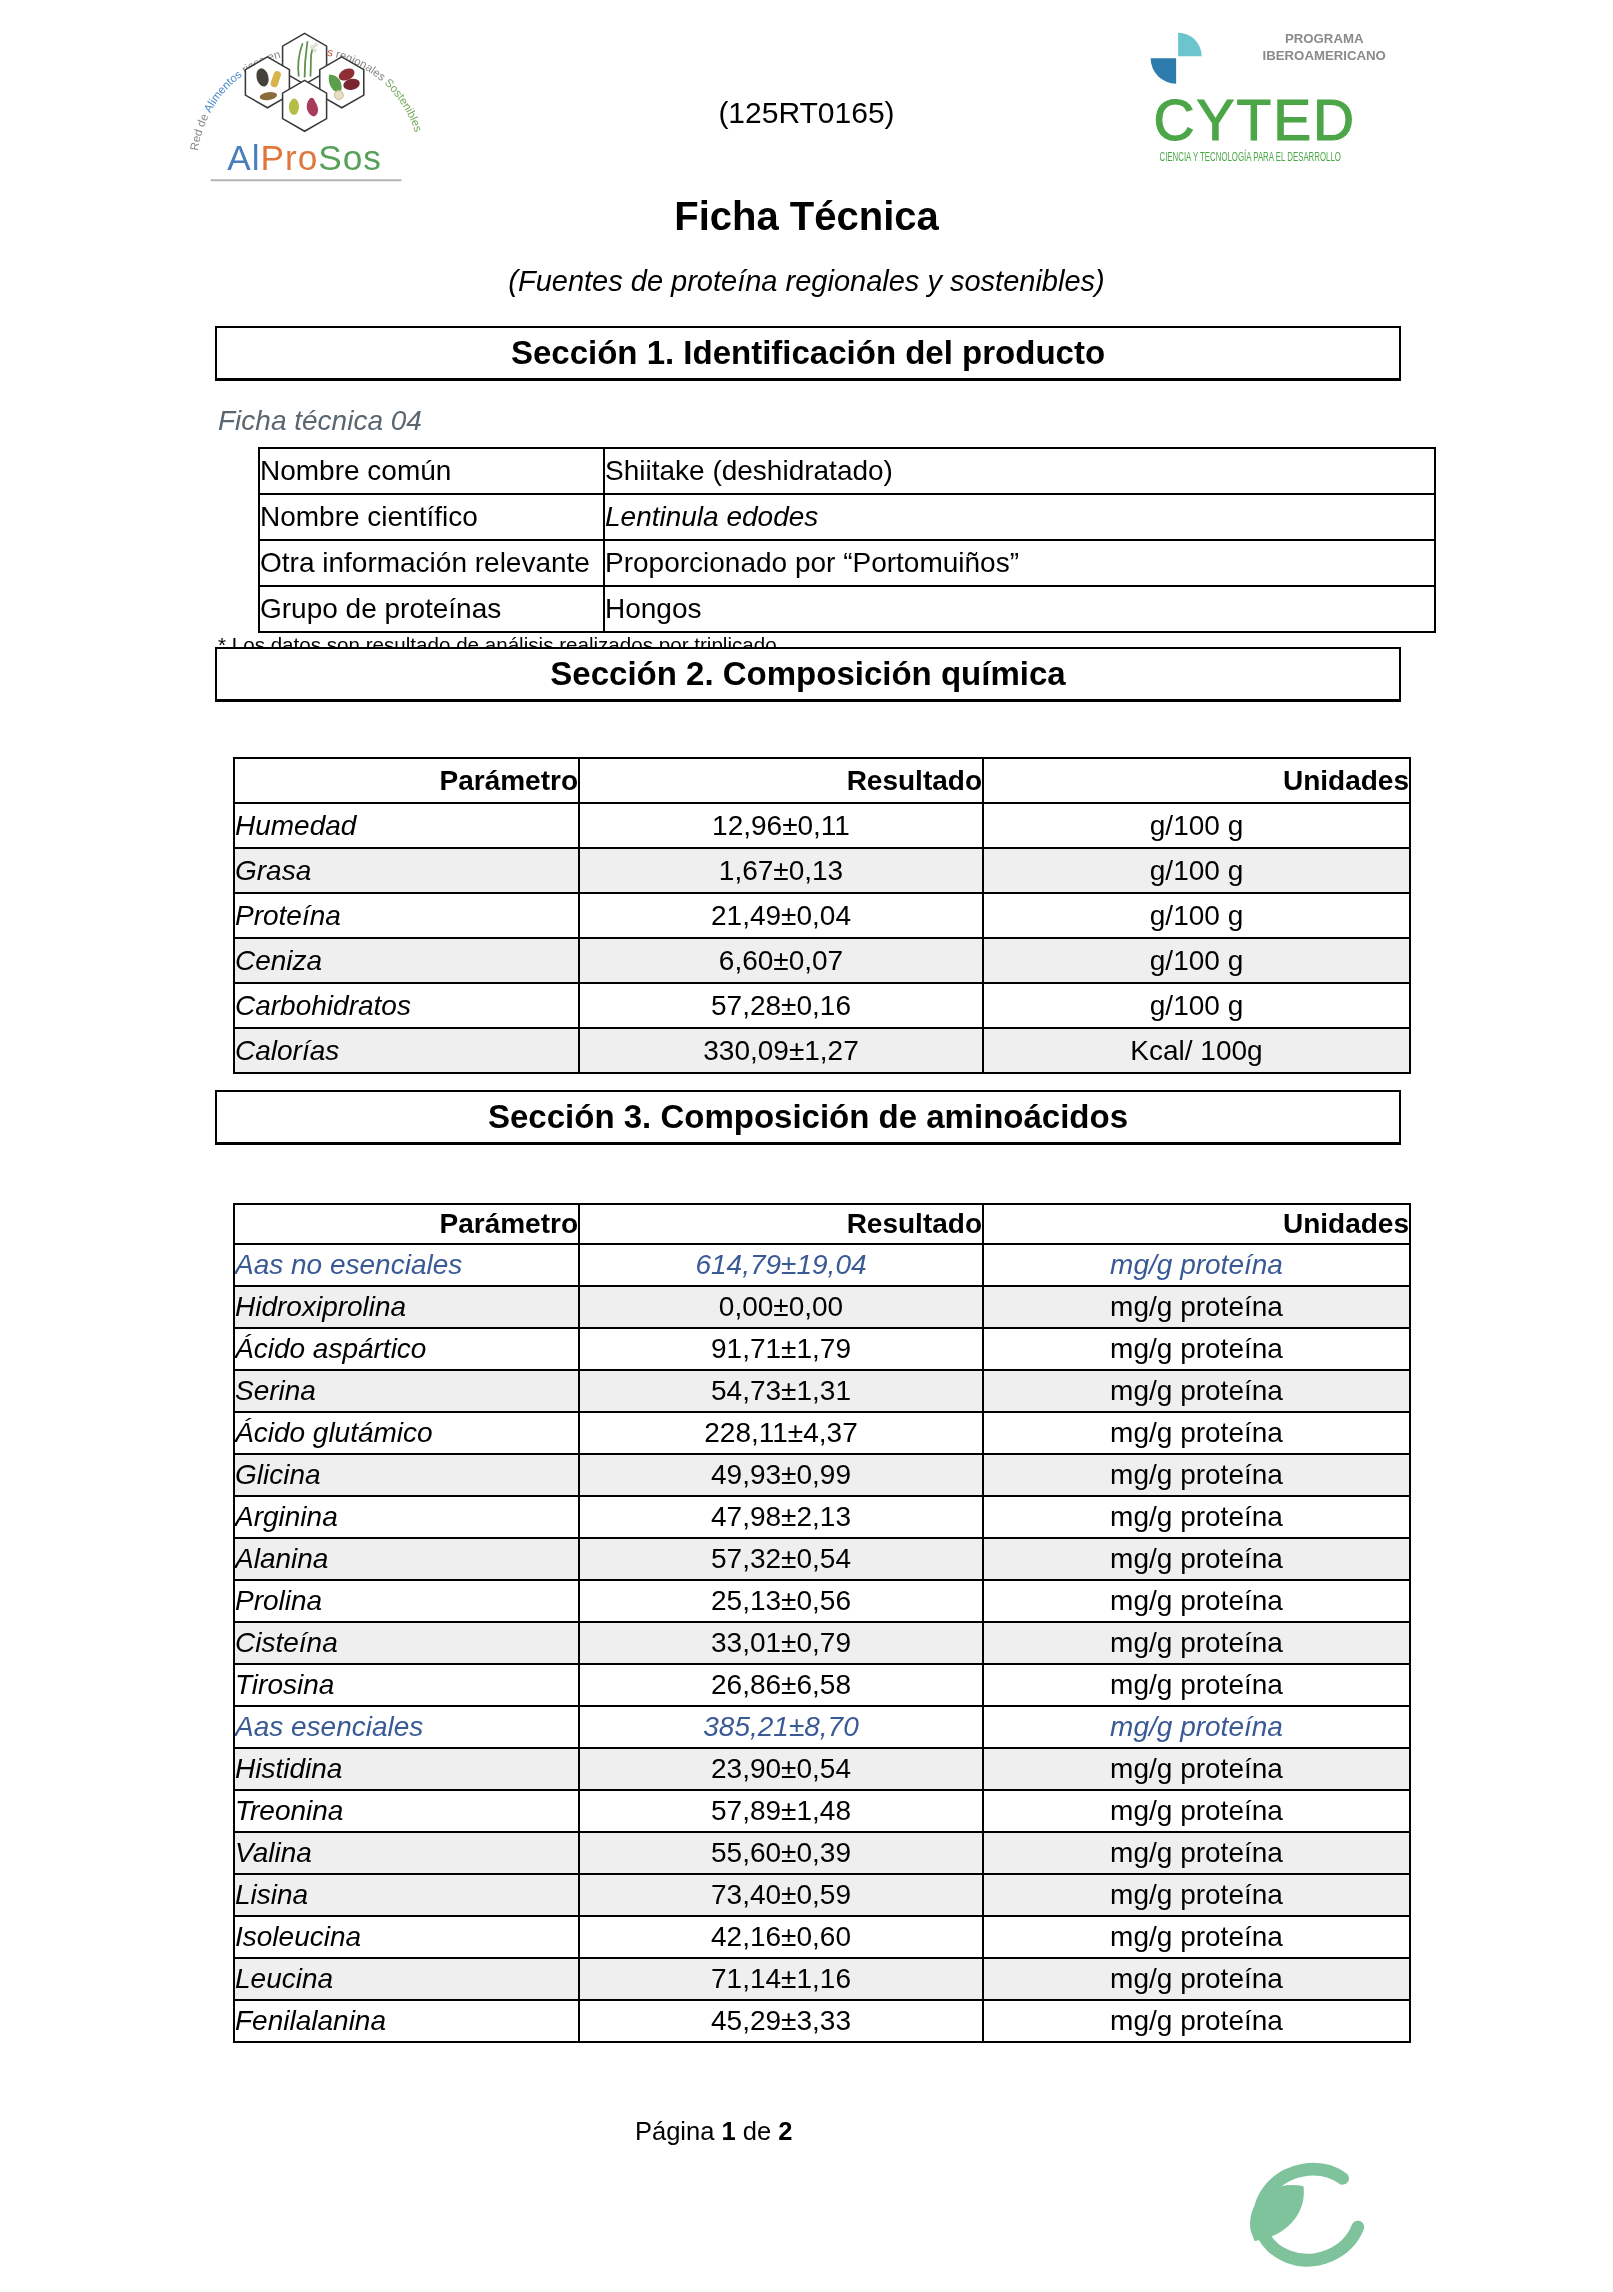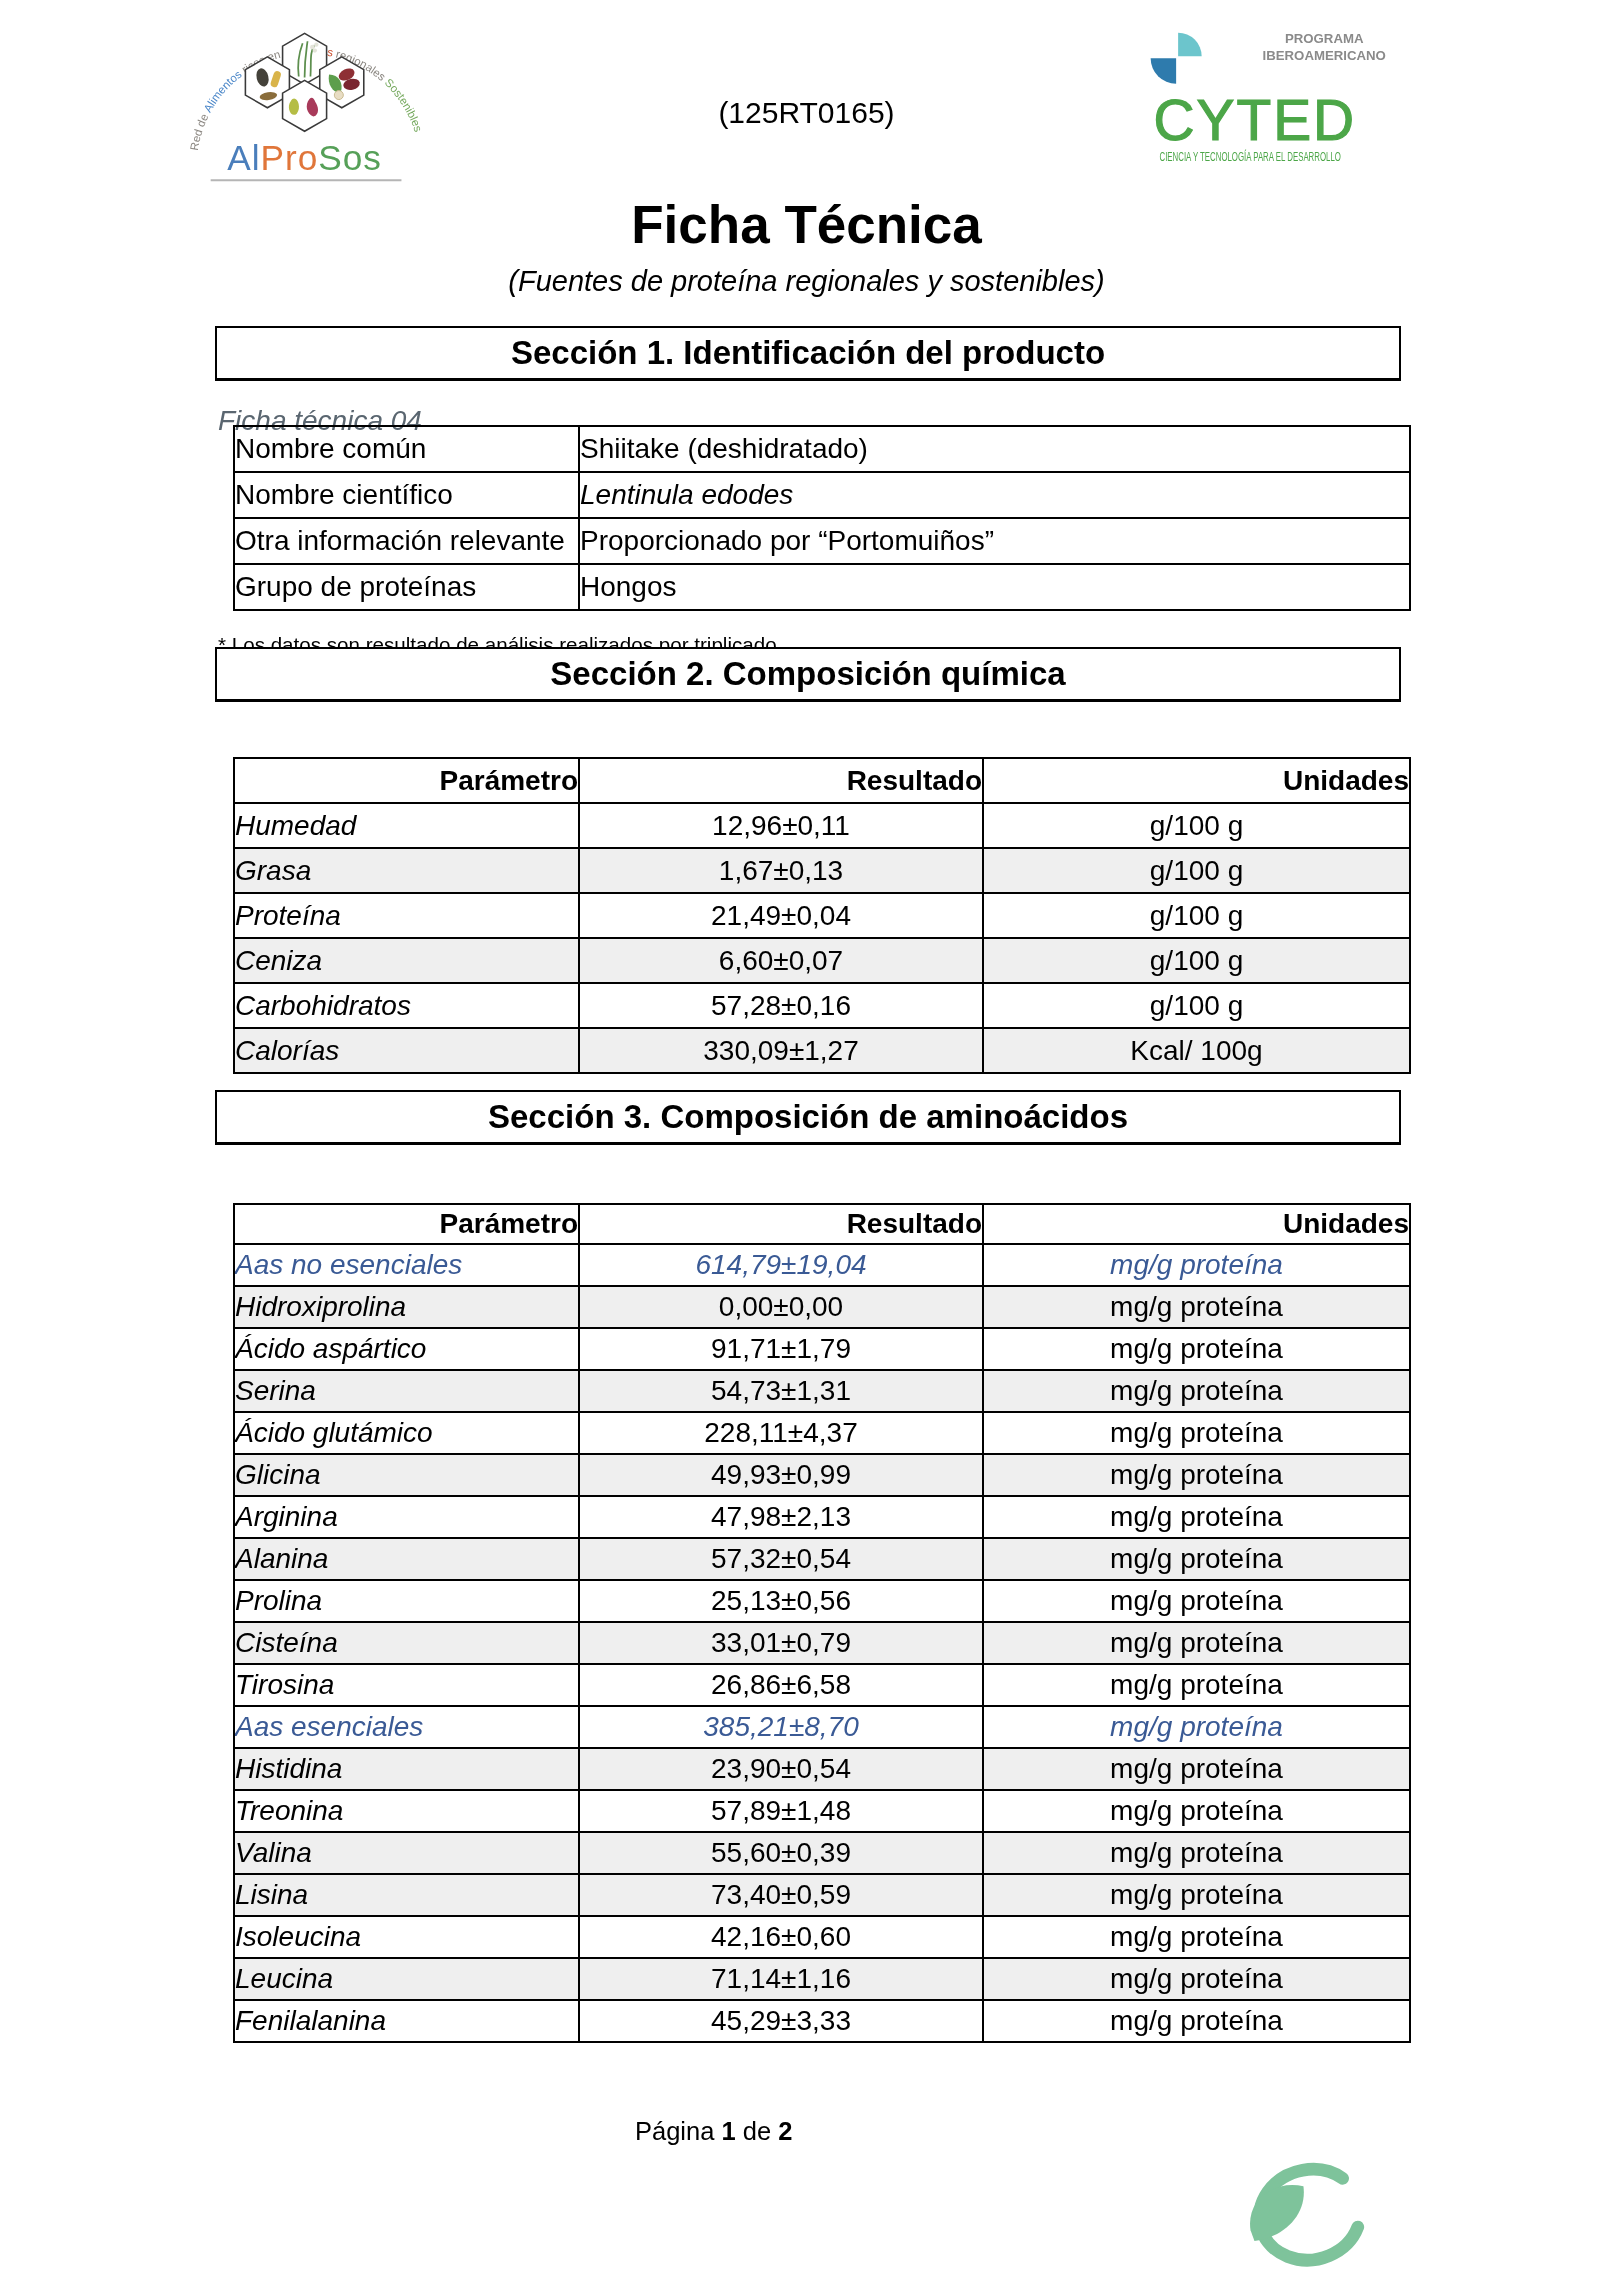--- a/index.html
+++ b/index.html
@@ -4,36 +4,36 @@
 <style>
   html,body{margin:0;padding:0;}
   body{
     width:1613px;height:2293px;position:relative;background:#ffffff;
     font-family:"Liberation Sans","DejaVu Sans",sans-serif;color:#000;
     overflow:hidden;
   }
   .abs{position:absolute;}
   
   #code{left:0;right:0;top:96px;text-align:center;font-size:30px;}
-  #page-title{left:0;right:0;top:194px;text-align:center;font-size:53px;font-weight:bold;}
+  #page-title{left:0;right:0;top:194px;text-align:center;font-size:40px;font-weight:bold;}
   #page-subtitle{left:0;right:0;top:265px;text-align:center;font-size:29px;font-style:italic;}
   
   .section-box{
     left:215px;width:1186px;height:55px;border:2.9px solid #000;border-bottom-width:3.9px;
     box-sizing:border-box;display:flex;align-items:center;justify-content:center;
     font-size:33px;font-weight:bold;background:#fff;
   }
   #sec1-box{top:326px;}
   #sec2-box{top:647px;}
   #sec3-box{top:1090px;}
   #doc-ref{left:218px;top:405px;font-size:28px;font-style:italic;color:#5a6670;}
   #footnote{left:218px;top:633px;font-size:20.6px;}
   
   .tbl-wrap{left:233px;width:1176px;}
-  #tbl1-wrap{top:425px;}
+  #tbl1-wrap{top:447px;margin-left:25px;}
   #tbl2-wrap{top:757px;}
   #tbl3-wrap{top:1203px;}
   table.doc-table{border-collapse:collapse;table-layout:fixed;width:1176px;font-size:28px;}
   table.doc-table td,table.doc-table th{
     border:2px solid #000;border-top-width:2.9px;border-bottom-width:2.9px;
     padding:0;vertical-align:middle;overflow:hidden;white-space:nowrap;
   }
   table.doc-table{border:2.9px solid #000;}
   th.hd{font-weight:bold;text-align:right;background:#fff;}
   td.c-label,td.c-value{text-align:left;padding-left:12.7px;}

